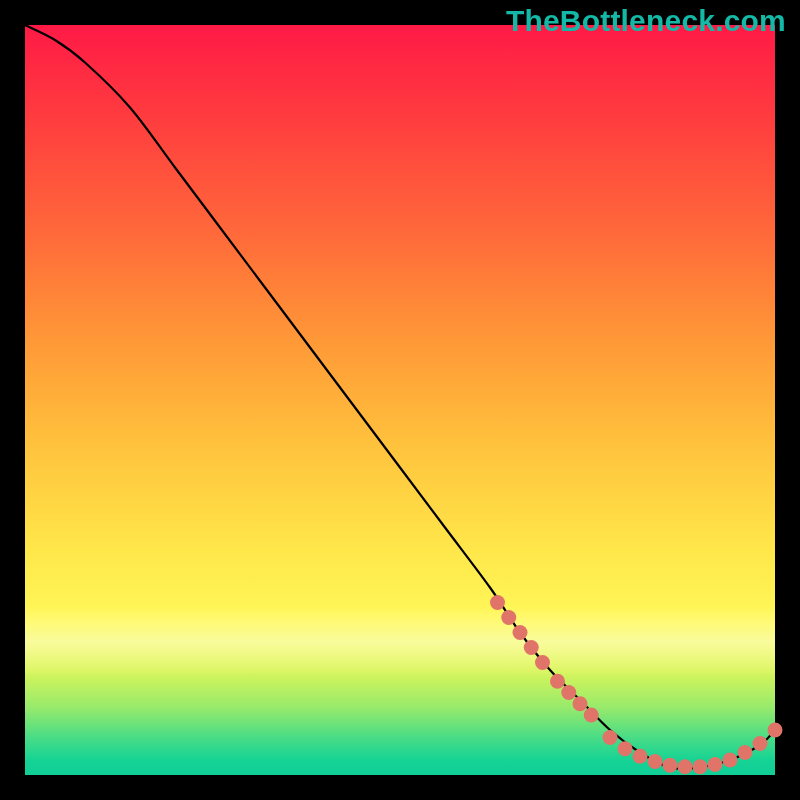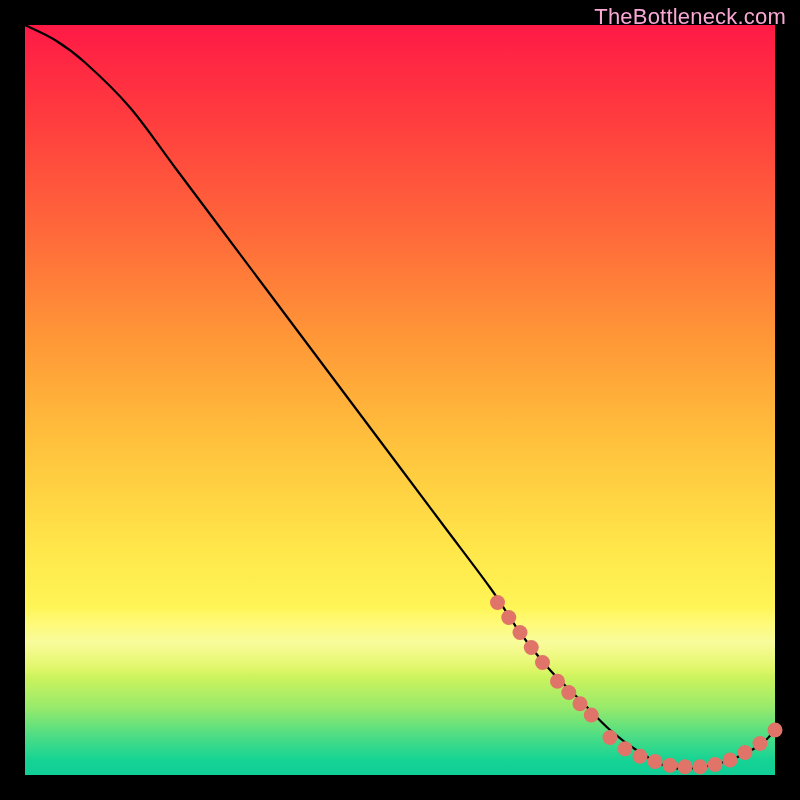--- a/index.html
+++ b/index.html
@@ -8,23 +8,23 @@
     height: 800px;
     background: #000;
     position: relative;
     font-family: Arial, Helvetica, sans-serif;
     overflow: hidden;
   }
   .watermark {
     position: absolute;
     top: 4px;
     right: 14px;
-    color: #f9a8d4;
-    font-size: 22px;
-    font-weight: 400;
+    color: #14b8a6;
+    font-size: 30px;
+    font-weight: 700;
     letter-spacing: 0.2px;
     z-index: 10;
   }
   .plot {
     position: absolute;
     left: 25px;
     top: 25px;
     width: 750px;
     height: 750px;
   }

